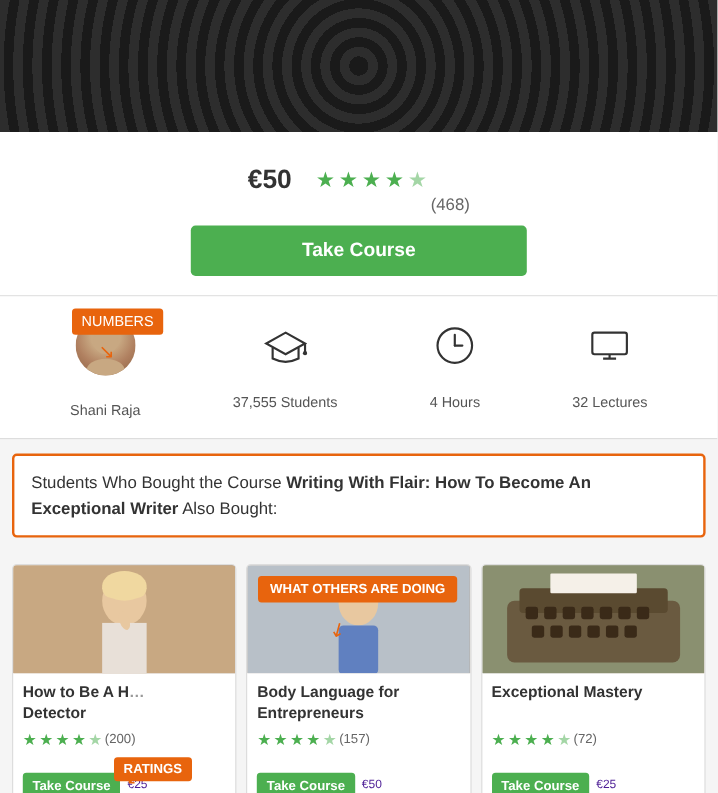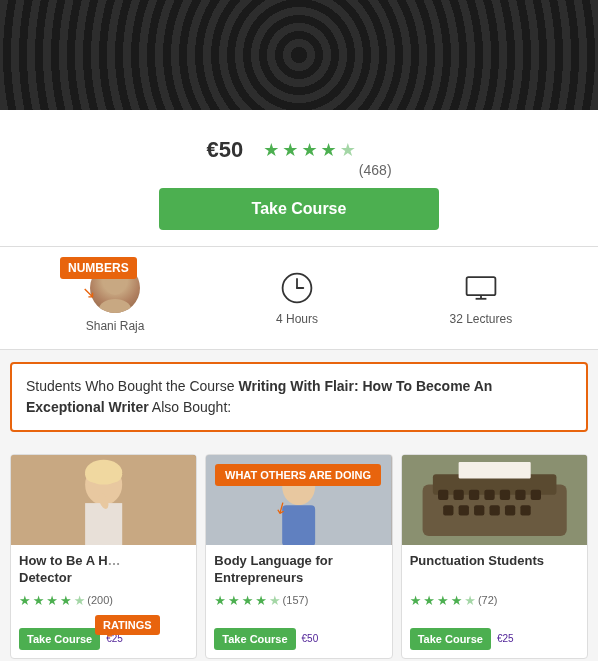--- a/index.html
+++ b/index.html
@@ -103,21 +103,21 @@
       align-items: center;
       padding: 16px 20px;
       border-bottom: 1px solid #ddd;
       position: relative;
     }
 
     .stat-item {
       display: flex;
       flex-direction: column;
       align-items: center;
-      gap: 6px;
+      gap: 22px;
     }
 
     .stat-label {
       font-size: 12px;
       color: #555;
       text-align: center;
     }
 
     .avatar-circle {
       width: 50px;
@@ -140,21 +140,21 @@
       padding-top: 8px;
     }
 
     
     .annotation-numbers {
       position: absolute;
       top: 10px;
       left: 60px;
       background: #e8640d;
       color: #fff;
-      font-weight: bold;
+      font-weight: normal;
       font-size: 12px;
       padding: 4px 8px;
       border-radius: 3px;
       z-index: 10;
     }
 
     
     .also-bought-box {
       margin: 12px 10px;
       border: 2px solid #e8640d;
@@ -340,20 +340,29 @@
       <div class="avatar-silhouette">
         <svg width="40" height="44" viewBox="0 0 40 44">
           <circle cx="20" cy="14" r="10" fill="#c8a882"></circle>
           <ellipse cx="20" cy="38" rx="16" ry="10" fill="#c8a882"></ellipse>
         </svg>
       </div>
     </div>
     <span class="stat-label">Shani Raja</span>
   </div>
 
+  <div class="stat-item">
+    <svg class="icon-svg" viewBox="0 0 40 40">
+      <polygon points="20,8 38,18 20,28 2,18" fill="none" stroke="#333" stroke-width="2"></polygon>
+      <path d="M8,22 L8,32 Q20,38 32,32 L32,22" fill="none" stroke="#333" stroke-width="2"></path>
+      <line x1="38" y1="18" x2="38" y2="26" stroke="#333" stroke-width="2"></line>
+      <circle cx="38" cy="27" r="2" fill="#333"></circle>
+    </svg>
+    <span class="stat-label">37,555 Students</span>
+  </div>
 
   <div class="stat-item">
     <svg class="icon-svg" viewBox="0 0 40 40">
       <circle cx="20" cy="20" r="16" fill="none" stroke="#333" stroke-width="2"></circle>
       <line x1="20" y1="20" x2="20" y2="10" stroke="#333" stroke-width="2" stroke-linecap="round"></line>
       <line x1="20" y1="20" x2="27" y2="20" stroke="#333" stroke-width="2" stroke-linecap="round"></line>
     </svg>
     <span class="stat-label">4 Hours</span>
   </div>
 
@@ -461,21 +470,21 @@
             <rect x="70" y="50" width="10" height="10" rx="2"></rect>
             <rect x="85" y="50" width="10" height="10" rx="2"></rect>
             <rect x="100" y="50" width="10" height="10" rx="2"></rect>
             <rect x="115" y="50" width="10" height="10" rx="2"></rect>
           </g>
 
           <rect x="55" y="8" width="70" height="16" fill="#f5f0e8" rx="1"></rect>
         </svg>
       </div>
       <div class="card-body">
-        <div class="card-title">Punctuation Students</div>
+        <div class="card-title">Exceptional Mastery</div>
         <div class="card-stars">
           <span class="card-star">★</span>
           <span class="card-star">★</span>
           <span class="card-star">★</span>
           <span class="card-star">★</span>
           <span class="card-star" style="opacity:0.5">★</span>
           <span class="card-rating-count">(72)</span>
         </div>
       </div>
       <div class="card-footer">

